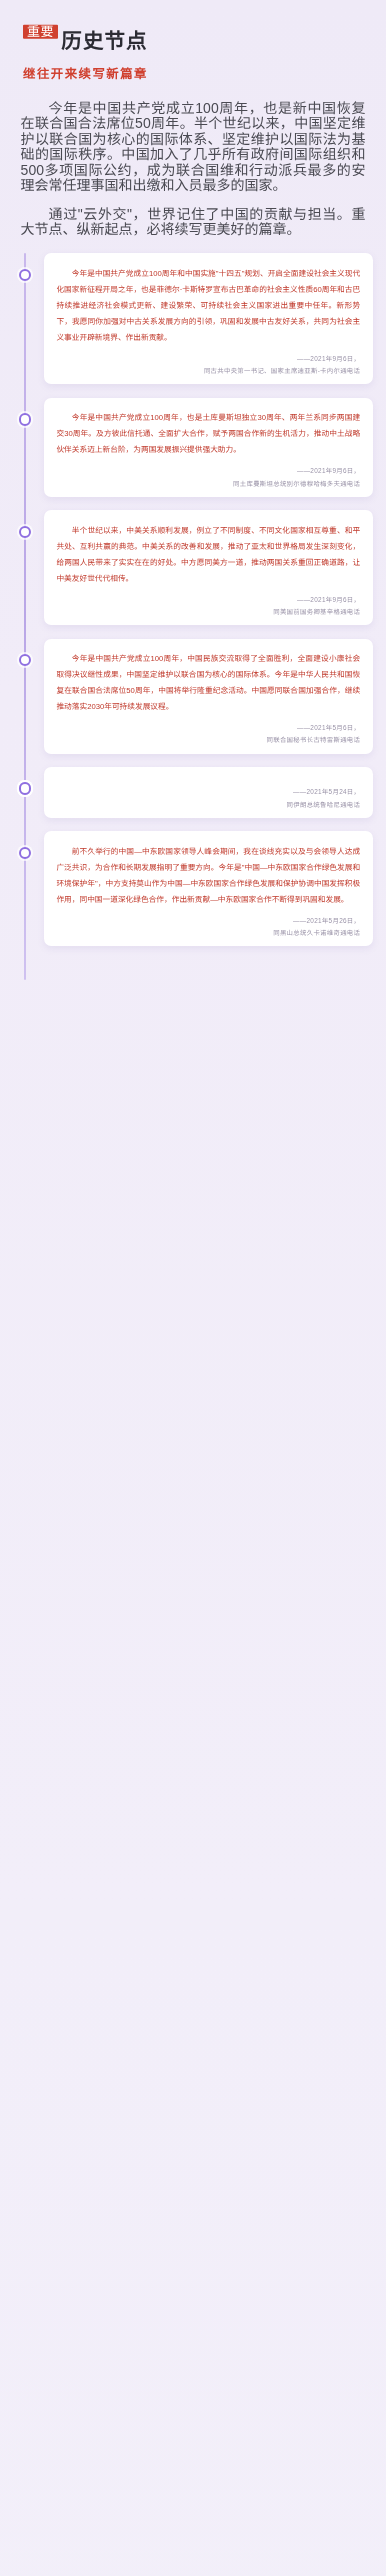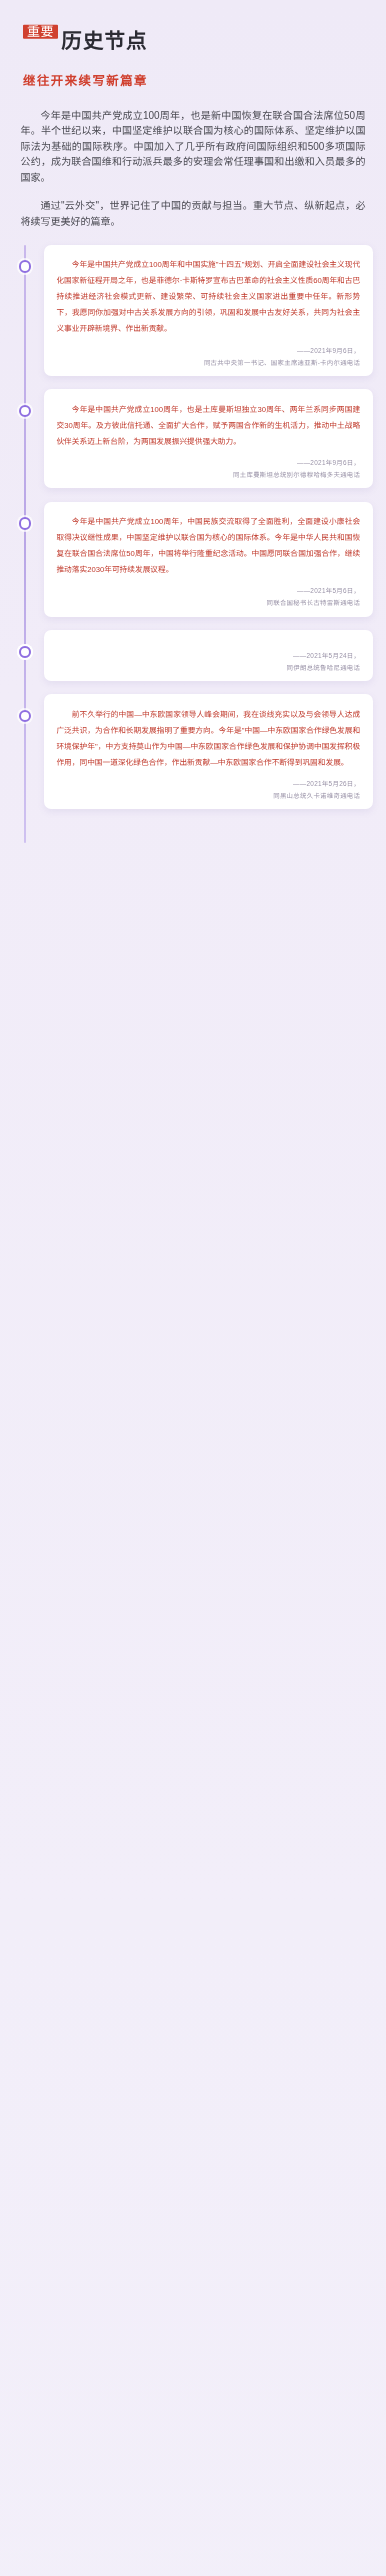--- a/index.html
+++ b/index.html
@@ -37,31 +37,31 @@
   .title-main{
     display:inline-block;
     font-size:20.6px;
     font-weight:bold;
     color:#2b2b33;
     letter-spacing:1px;
     vertical-align:middle;
     text-align:center;
   }
   .title-sub{
-    margin-top:17px;
+    margin-top:10px;
     font-size:12.4px;
     color:#d0402f;
     letter-spacing:1.5px;
     font-weight:bold;
     font-family:Liberation Serif, serif;
   }
   
   .intro{
     margin:13.4px 20.6px 5.2px 20.6px;
-    font-size:10px;
+    font-size:14px;
     line-height:15.5px;
     color:#4a4a52;
     text-align:justify;
     text-indent:2em;
   }
   
   .timeline{
     position:relative;
     margin:15.5px 0 31px 0;
     padding-bottom:20.6px;
@@ -149,20 +149,28 @@
 
     <div class="node">
       <span class="dot"></span>
       <div class="card card-red">
         <p>今年是中国共产党成立100周年，也是土库曼斯坦独立30周年、两年兰系同步两国建交30周年。及方彼此信托通、全面扩大合作，赋予两国合作新的生机活力，推动中土战略伙伴关系迈上新台阶，为两国发展振兴提供强大助力。</p>
         <div class="date">——2021年9月6日，</div>
         <div class="source">同土库曼斯坦总统别尔德穆哈梅多夫通电话</div>
       </div>
     </div>
 
+    <div class="node">
+      <span class="dot"></span>
+      <div class="card card-red">
+        <p>半个世纪以来，中美关系顺利发展，例立了不同制度、不同文化国家相互尊重、和平共处、互利共赢的典范。中美关系的改善和发展，推动了亚太和世界格局发生深刻变化，给两国人民带来了实实在在的好处。中方愿同美方一道，推动两国关系重回正确道路，让中美友好世代代相传。</p>
+        <div class="date">——2021年9月6日，</div>
+        <div class="source">同美国前国务卿基辛格通电话</div>
+      </div>
+    </div>
 
     <div class="node">
       <span class="dot"></span>
       <div class="card card-red">
         <p>今年是中国共产党成立100周年，中国民族交流取得了全面胜利，全面建设小康社会取得决议继性成果，中国坚定维护以联合国为核心的国际体系。今年是中华人民共和国恢复在联合国合法席位50周年，中国将举行隆重纪念活动。中国愿同联合国加强合作，继续推动落实2030年可持续发展议程。</p>
         <div class="date">——2021年5月6日，</div>
         <div class="source">同联合国秘书长古特雷斯通电话</div>
       </div>
     </div>
 

